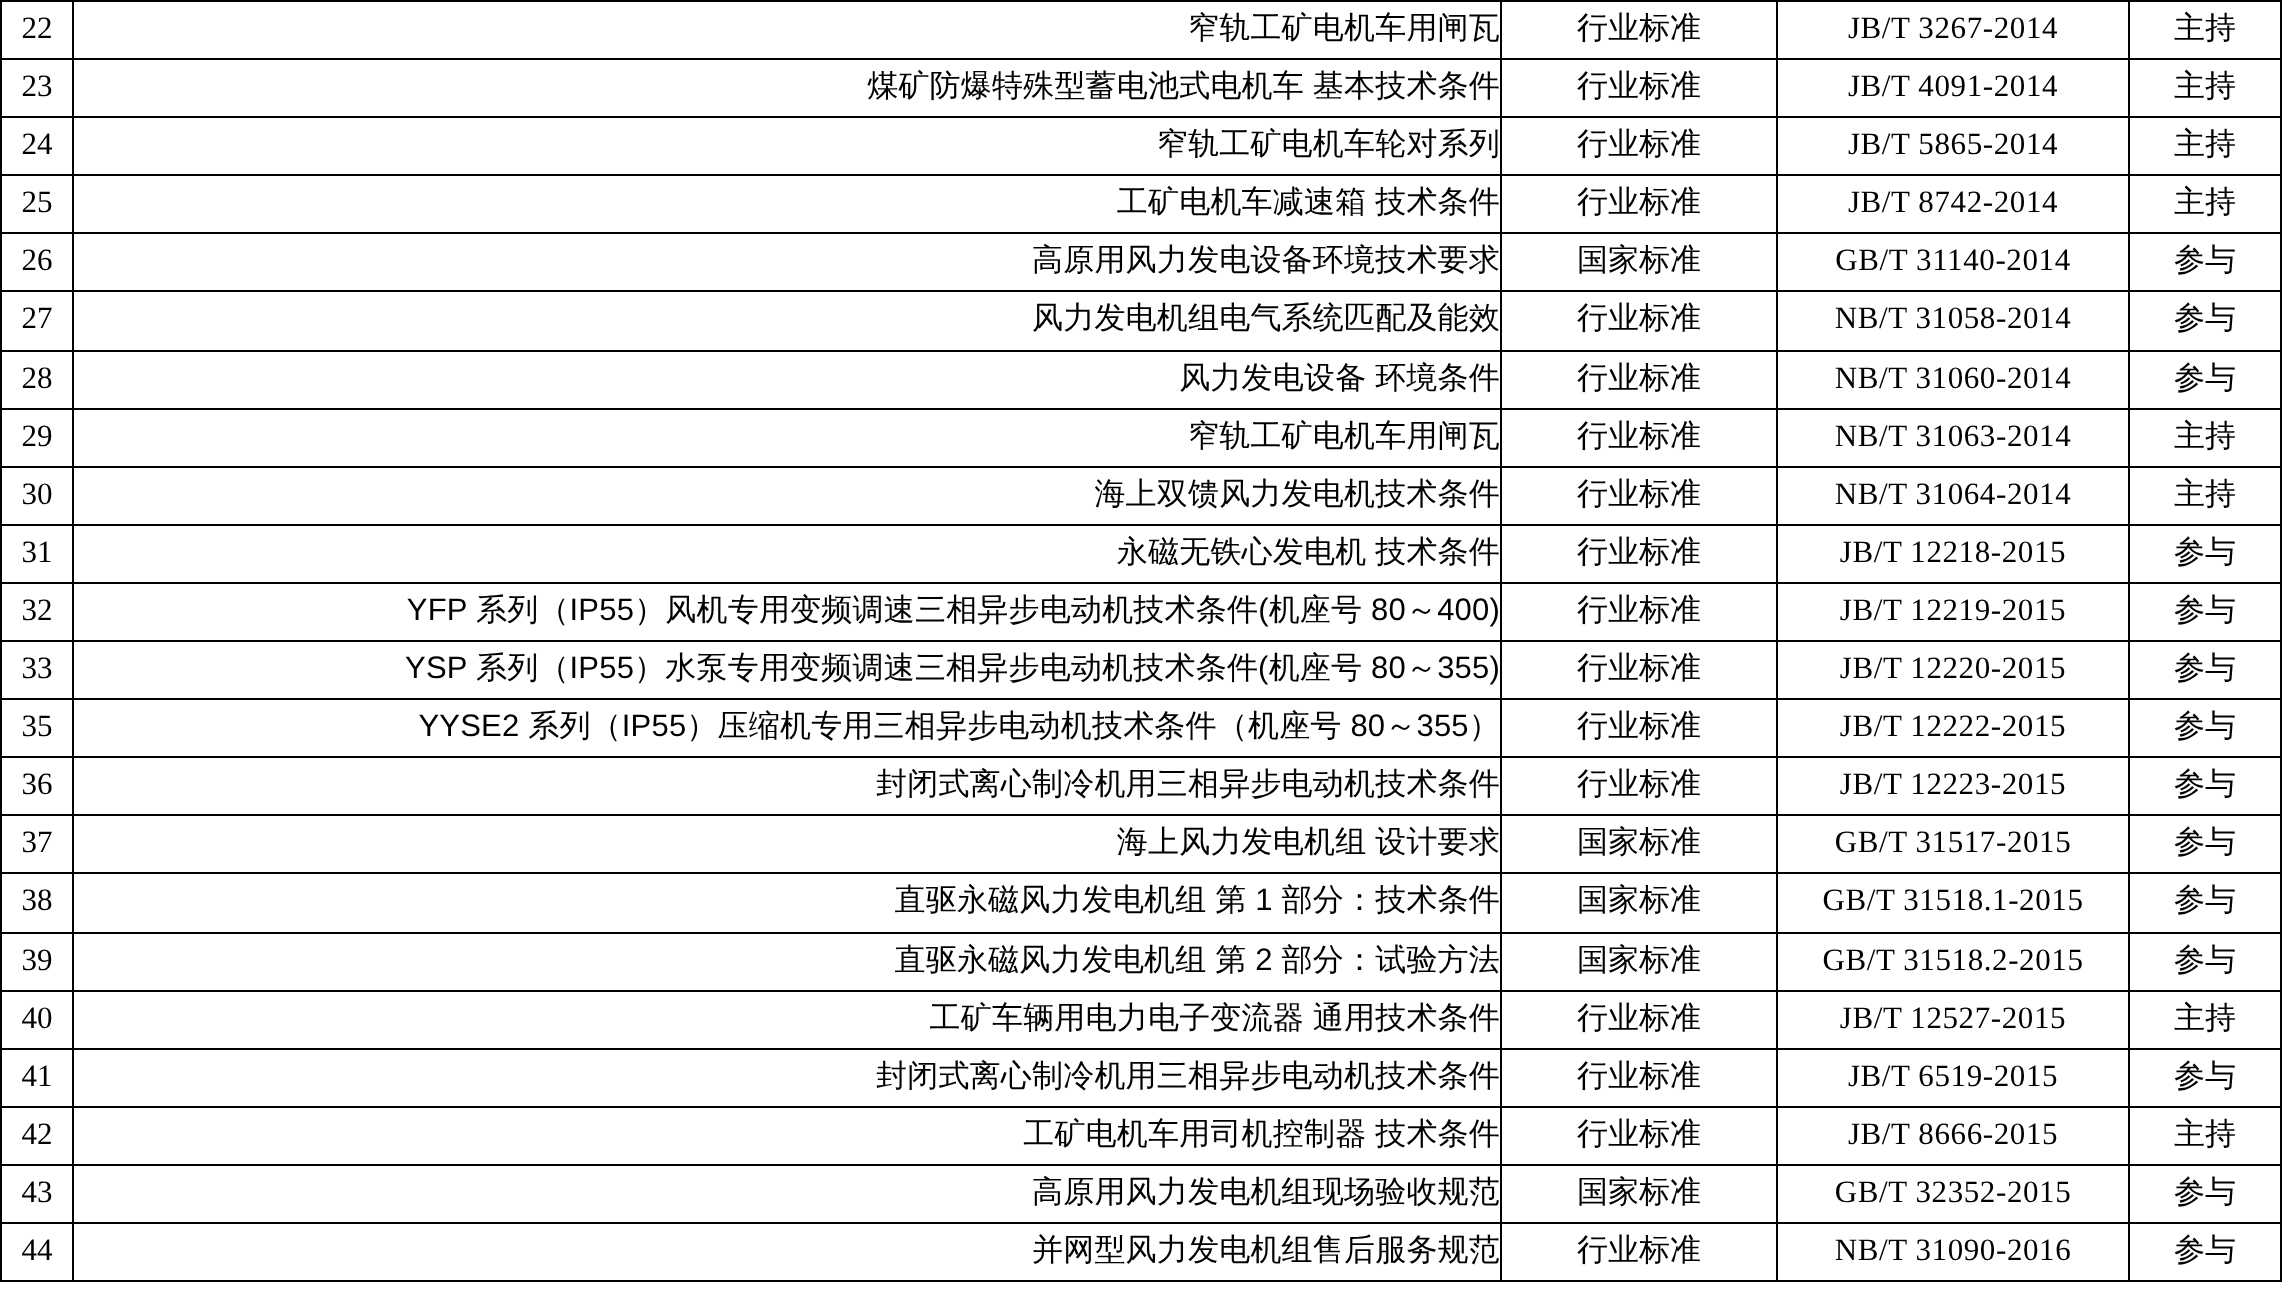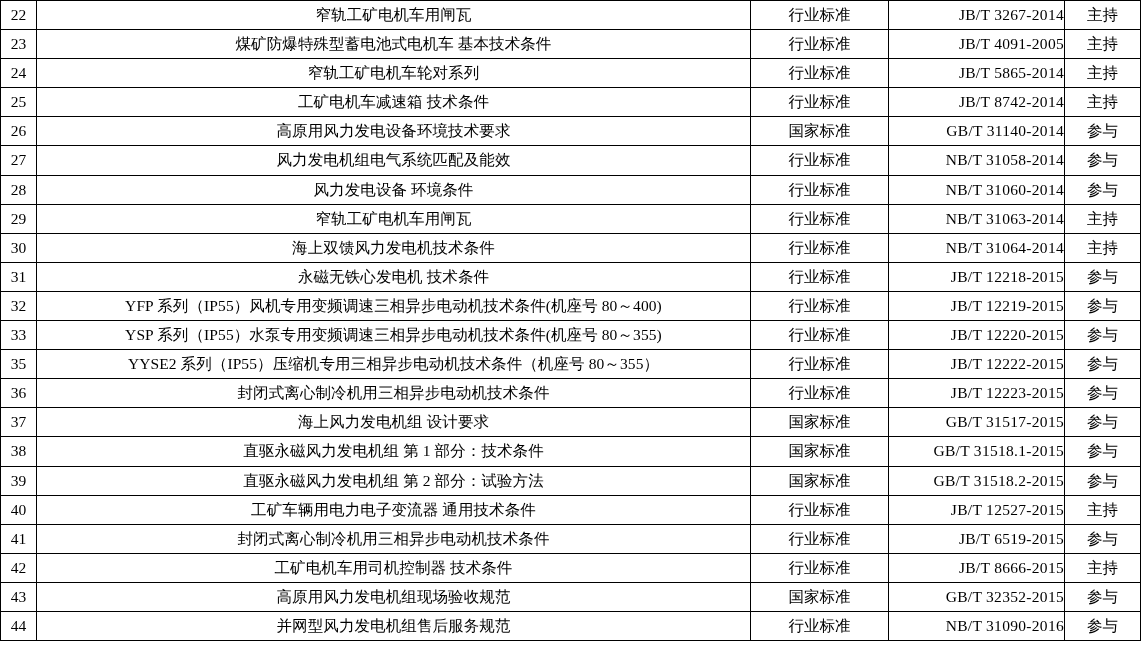--- a/index.html
+++ b/index.html
@@ -42,32 +42,32 @@
   col.c-type  { width: 138px; }
   col.c-code  { width: 176px; }
   col.c-role  { width: 76px; }
 
   td.index {
     text-align: center;
     font-family: "Liberation Serif", serif;
     font-size: 15.5px;
   }
   td.name {
-    text-align: center;
+    text-align: right;
     padding-left: 5px;
-    font-family: Liberation Serif, serif;
+    font-family: Liberation Sans, sans-serif;
     font-size: 15.5px;
     letter-spacing: 0.1px;
   }
   td.type {
     text-align: center;
     font-size: 15.5px;
   }
   td.code {
-    text-align: right;
+    text-align: center;
     font-family: "Liberation Serif", serif;
     font-size: 15.5px;
     letter-spacing: 0.3px;
   }
   td.role {
     text-align: center;
     font-size: 15.5px;
   }
 </style>
 </head>
@@ -87,21 +87,21 @@
           <td class="index">22</td>
           <td class="name">窄轨工矿电机车用闸瓦</td>
           <td class="type">行业标准</td>
           <td class="code">JB/T 3267-2014</td>
           <td class="role">主持</td>
         </tr>
         <tr>
           <td class="index">23</td>
           <td class="name">煤矿防爆特殊型蓄电池式电机车  基本技术条件</td>
           <td class="type">行业标准</td>
-          <td class="code">JB/T 4091-2005</td>
+          <td class="code">JB/T 4091-2014</td>
           <td class="role">主持</td>
         </tr>
         <tr>
           <td class="index">24</td>
           <td class="name">窄轨工矿电机车轮对系列</td>
           <td class="type">行业标准</td>
           <td class="code">JB/T 5865-2014</td>
           <td class="role">主持</td>
         </tr>
         <tr>

